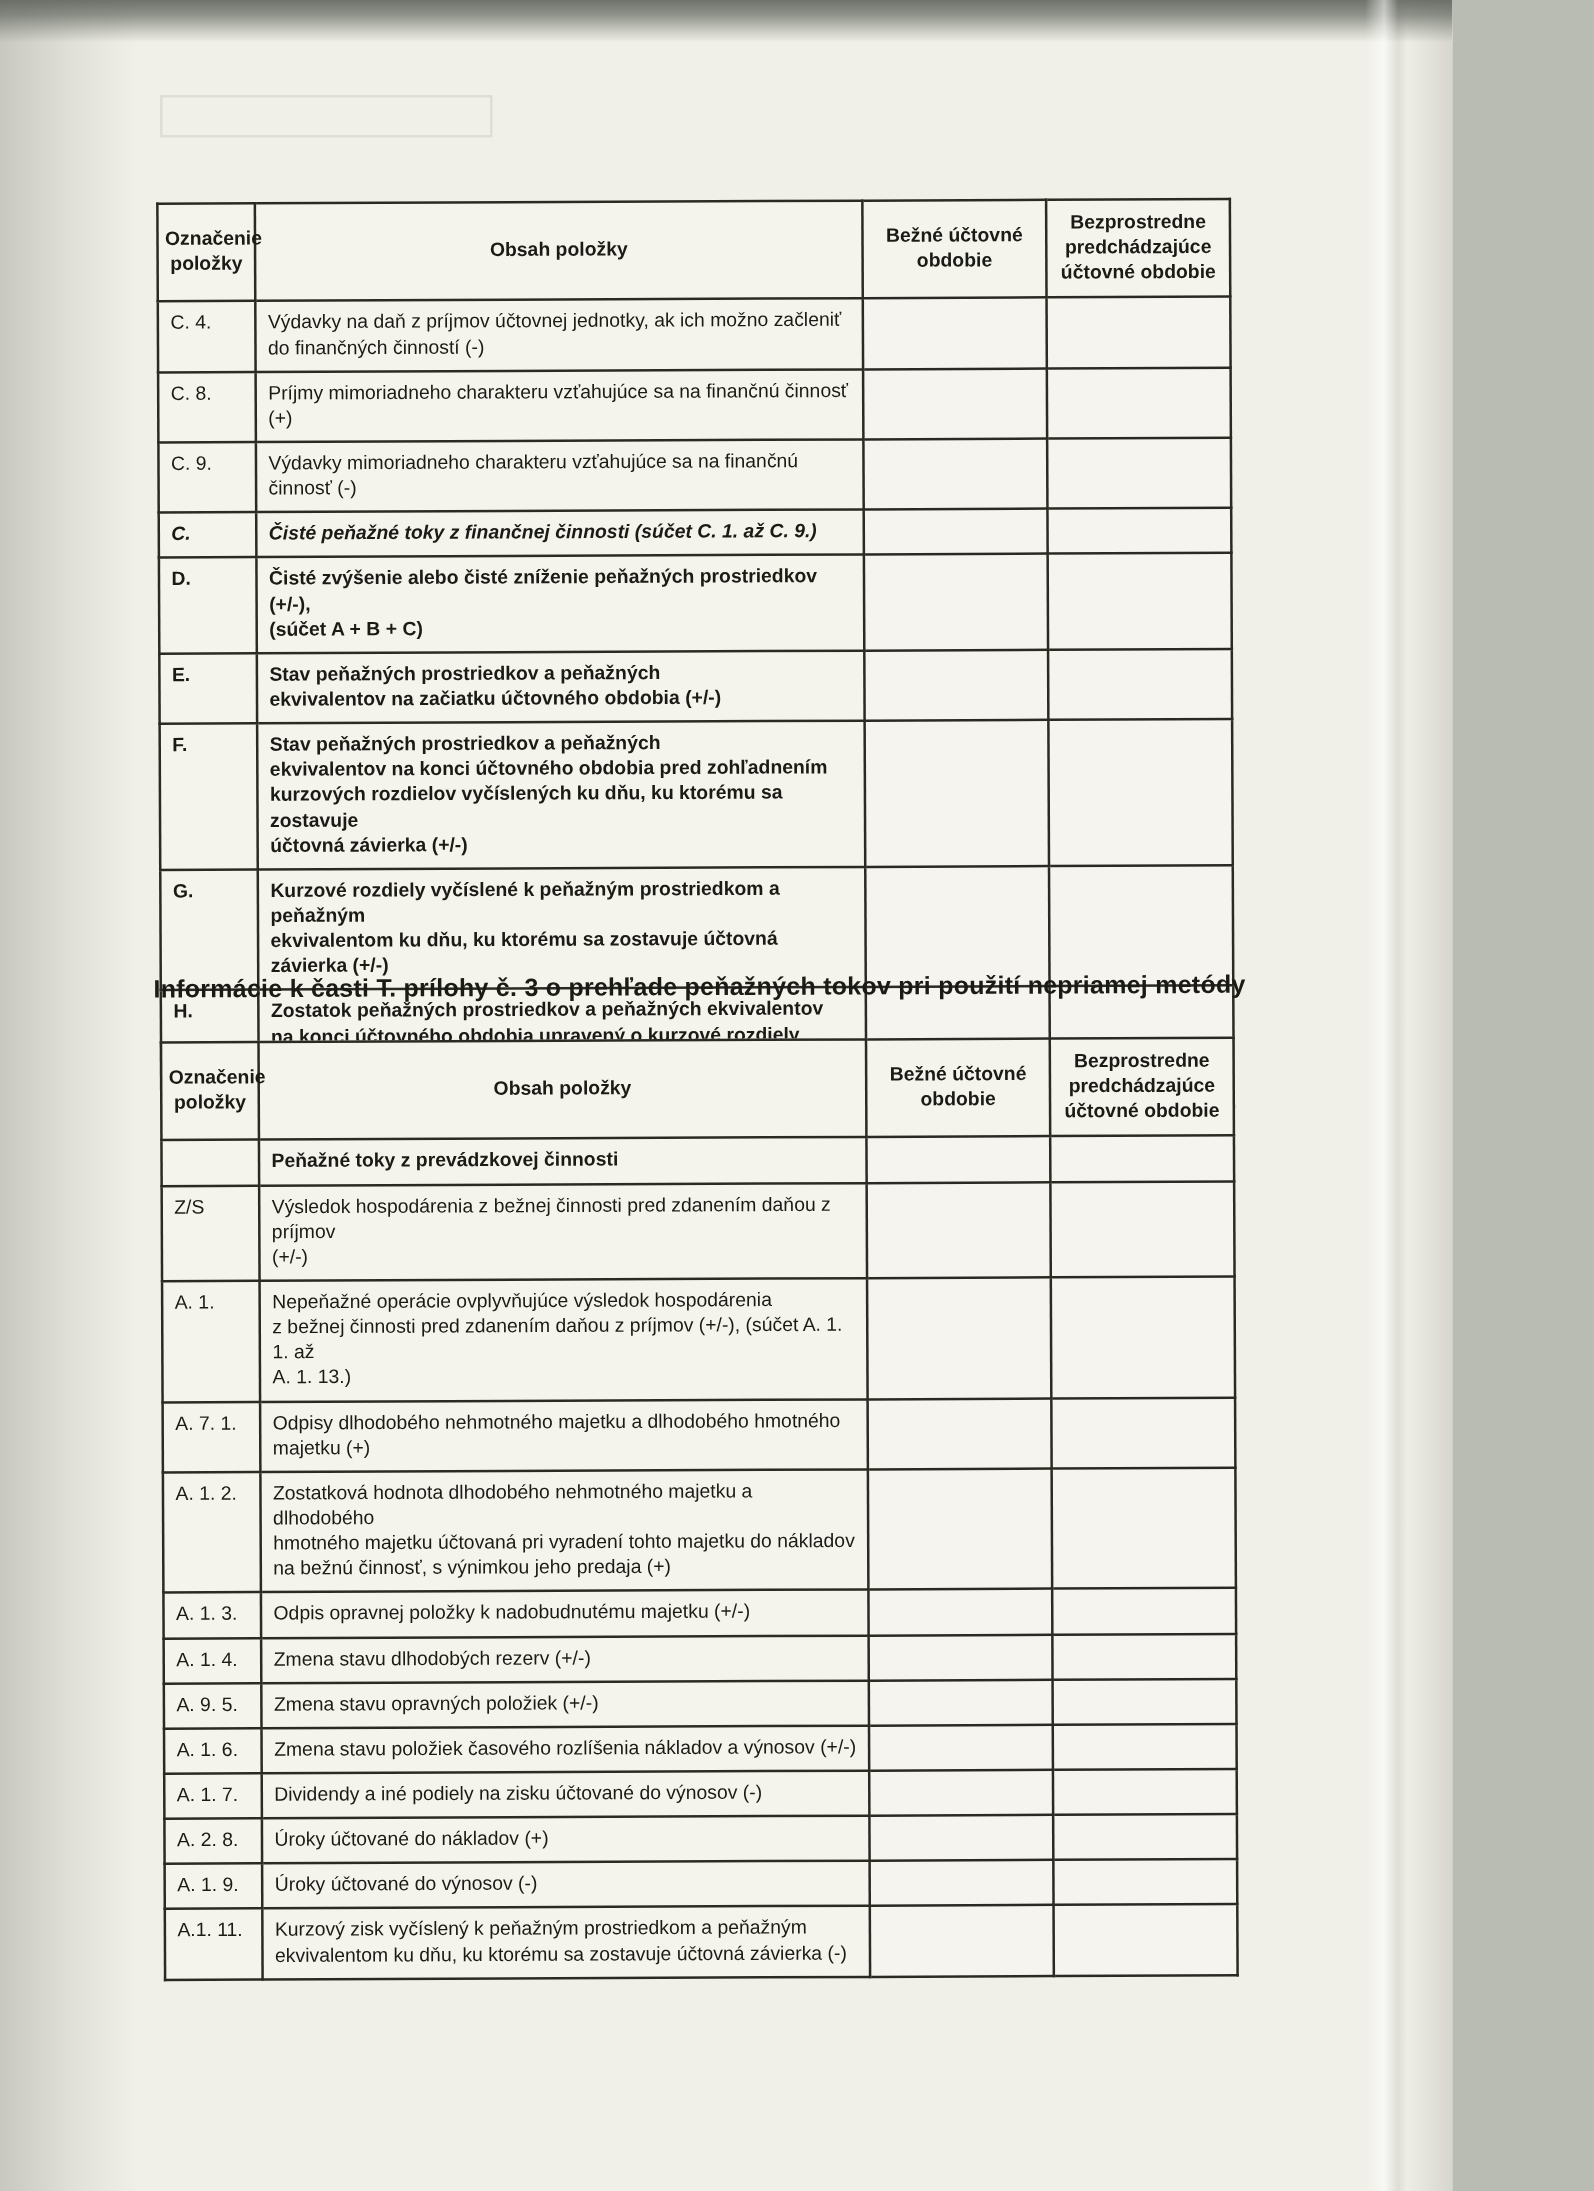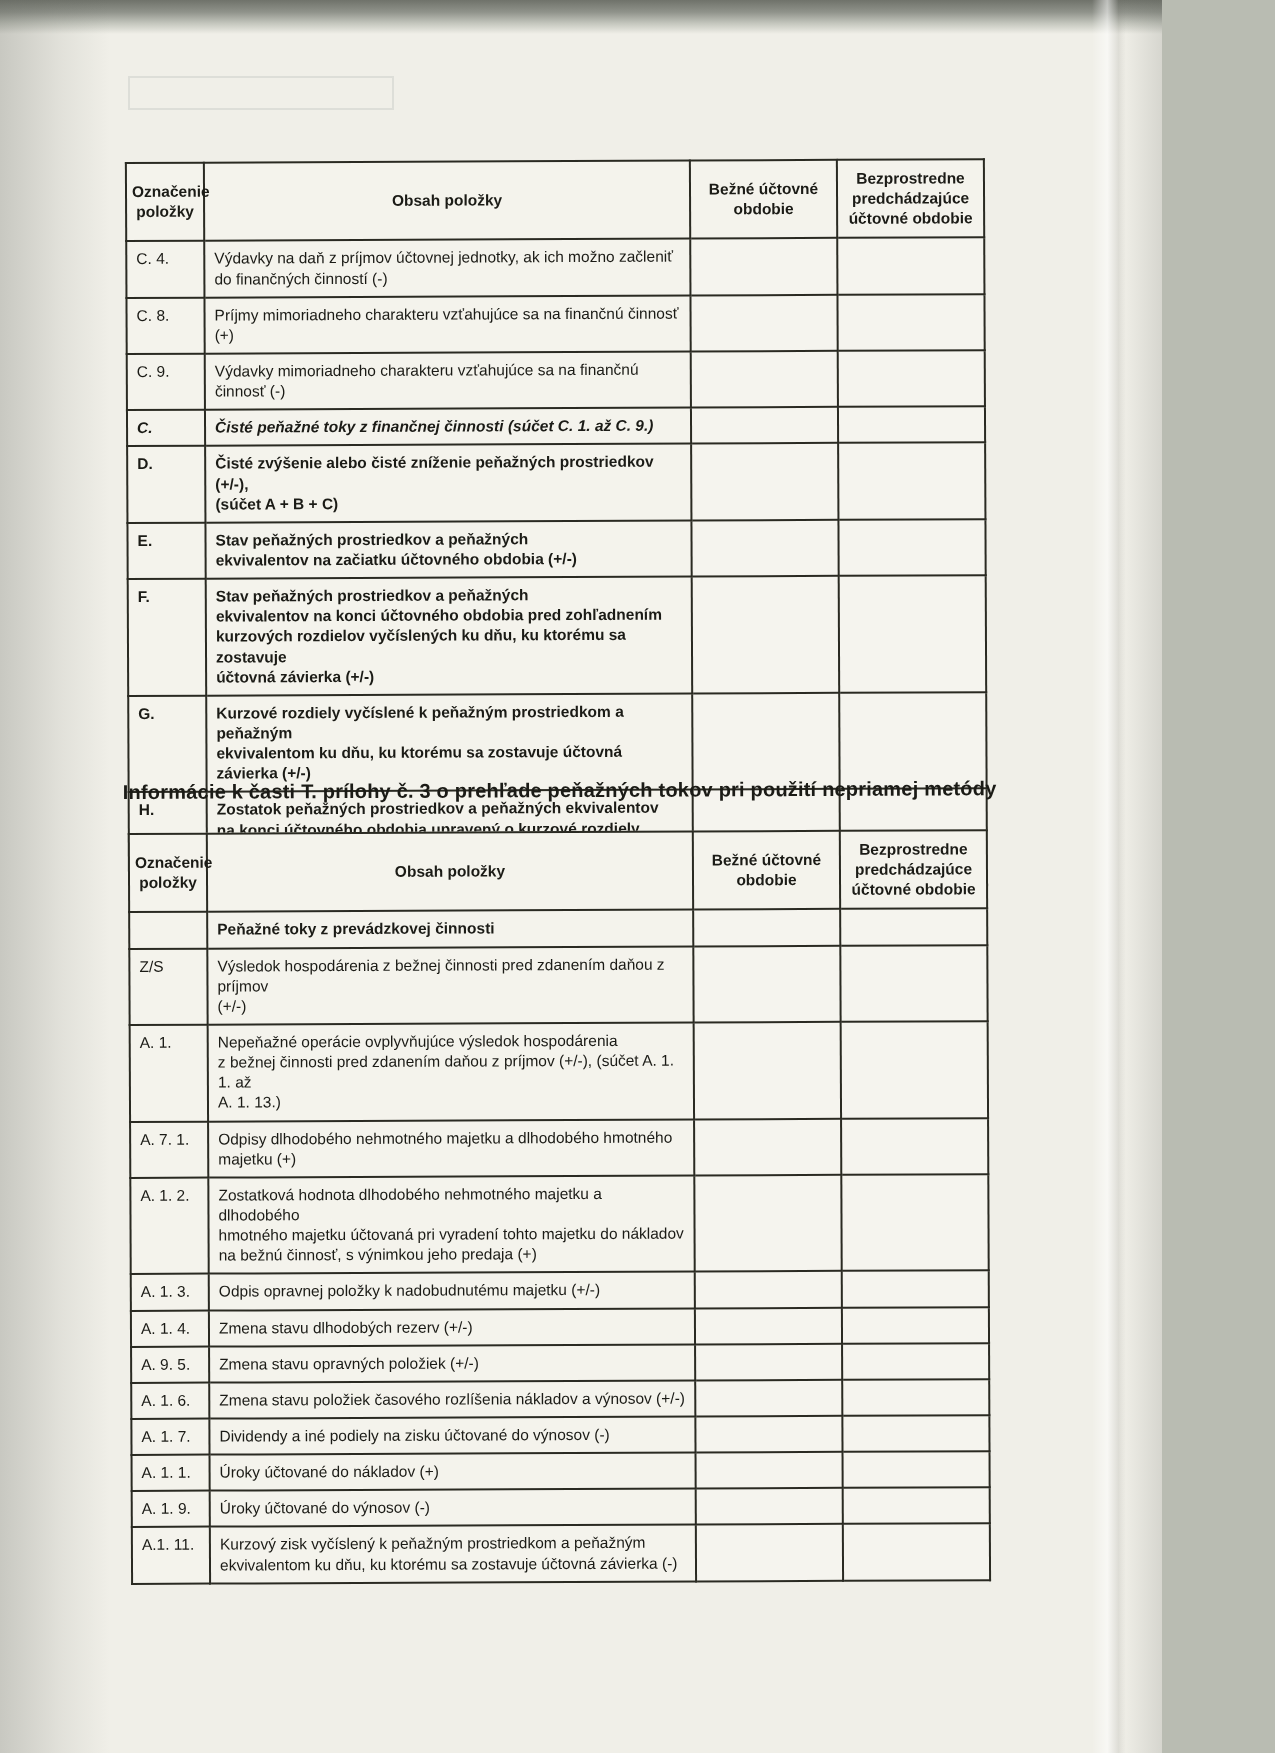--- a/index.html
+++ b/index.html
@@ -253,21 +253,21 @@
           <td class="c-val"></td>
           <td class="c-val"></td>
         </tr>
         <tr>
           <td class="c-id">A. 1. 7.</td>
           <td class="c-content">Dividendy a iné podiely na zisku účtované do výnosov (-)</td>
           <td class="c-val"></td>
           <td class="c-val"></td>
         </tr>
         <tr>
-          <td class="c-id">A. 1. 1.</td>
+          <td class="c-id">A. 2. 8.</td>
           <td class="c-content">Úroky účtované do nákladov (+)</td>
           <td class="c-val"></td>
           <td class="c-val"></td>
         </tr>
         <tr>
           <td class="c-id">A. 1. 9.</td>
           <td class="c-content">Úroky účtované do výnosov    (-)</td>
           <td class="c-val"></td>
           <td class="c-val"></td>
         </tr>

